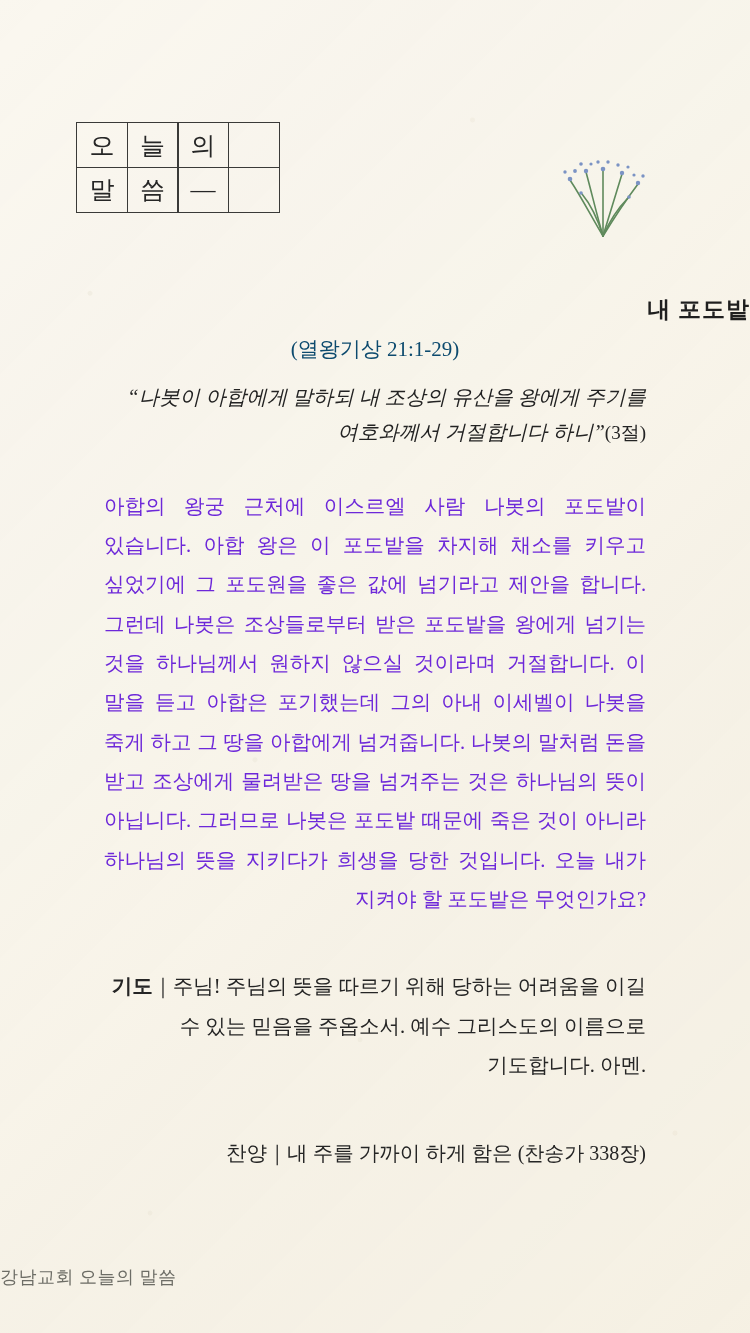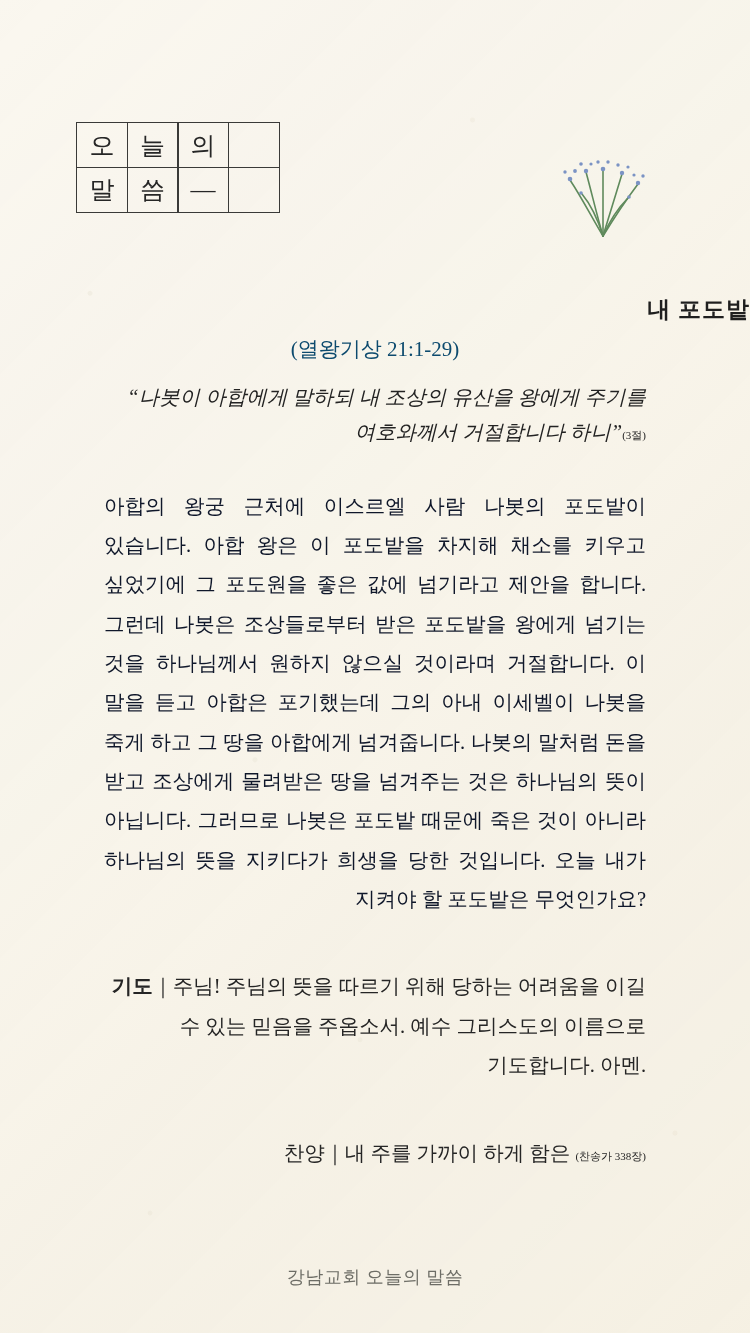--- a/index.html
+++ b/index.html
@@ -112,29 +112,29 @@
   .quote {
     font-style: italic;
     font-size: 20.5px;
     line-height: 1.72;
     text-align: right;
     color: #232323;
     font-family: "Liberation Serif", serif;
   }
   .quote .vnum {
     font-style: normal;
-    font-size: 11px;
+    font-size: 19px;
   }
   .body-para {
     margin-top: 36px;
     font-size: 20.5px;
     line-height: 1.92;
     text-align: justify;
     text-align-last: right;
-    color: #0f172a;
+    color: #6d28d9;
     word-break: keep-all;
   }
   .prayer {
     margin-top: 48px;
     font-size: 20.5px;
     line-height: 1.92;
     text-align: right;
     color: #252525;
     word-break: keep-all;
   }
@@ -145,30 +145,30 @@
     margin-top: 48px;
     font-size: 20.5px;
     line-height: 1.9;
     text-align: right;
     color: #252525;
   }
   .hymn .label {
     font-weight: normal;
   }
   .hymn .small {
-    font-size: 11px;
+    font-size: 20px;
   }
 
   
   .footer {
     position: absolute;
     left: 0;
     right: 0;
     bottom: 44px;
-    text-align: center;
+    text-align: left;
     color: #6d6d66;
   }
   .footer-line1 {
     font-size: 18px;
     letter-spacing: 0.5px;
   }
   .footer-line2 {
     margin-top: 10px;
     font-size: 17px;
     letter-spacing: 1px;

